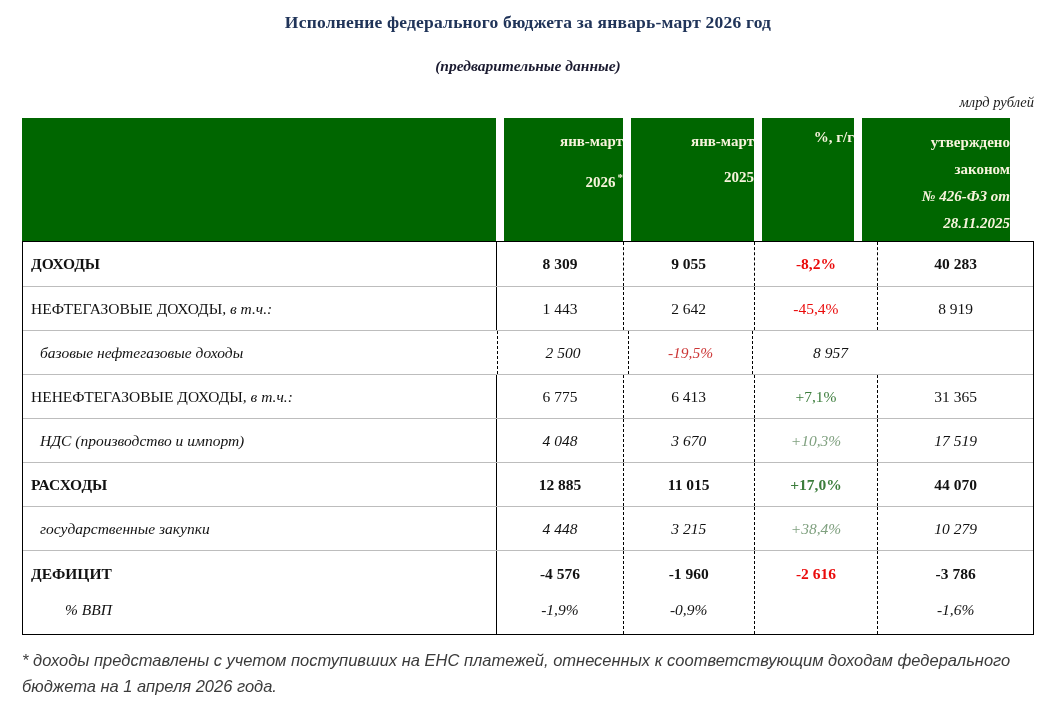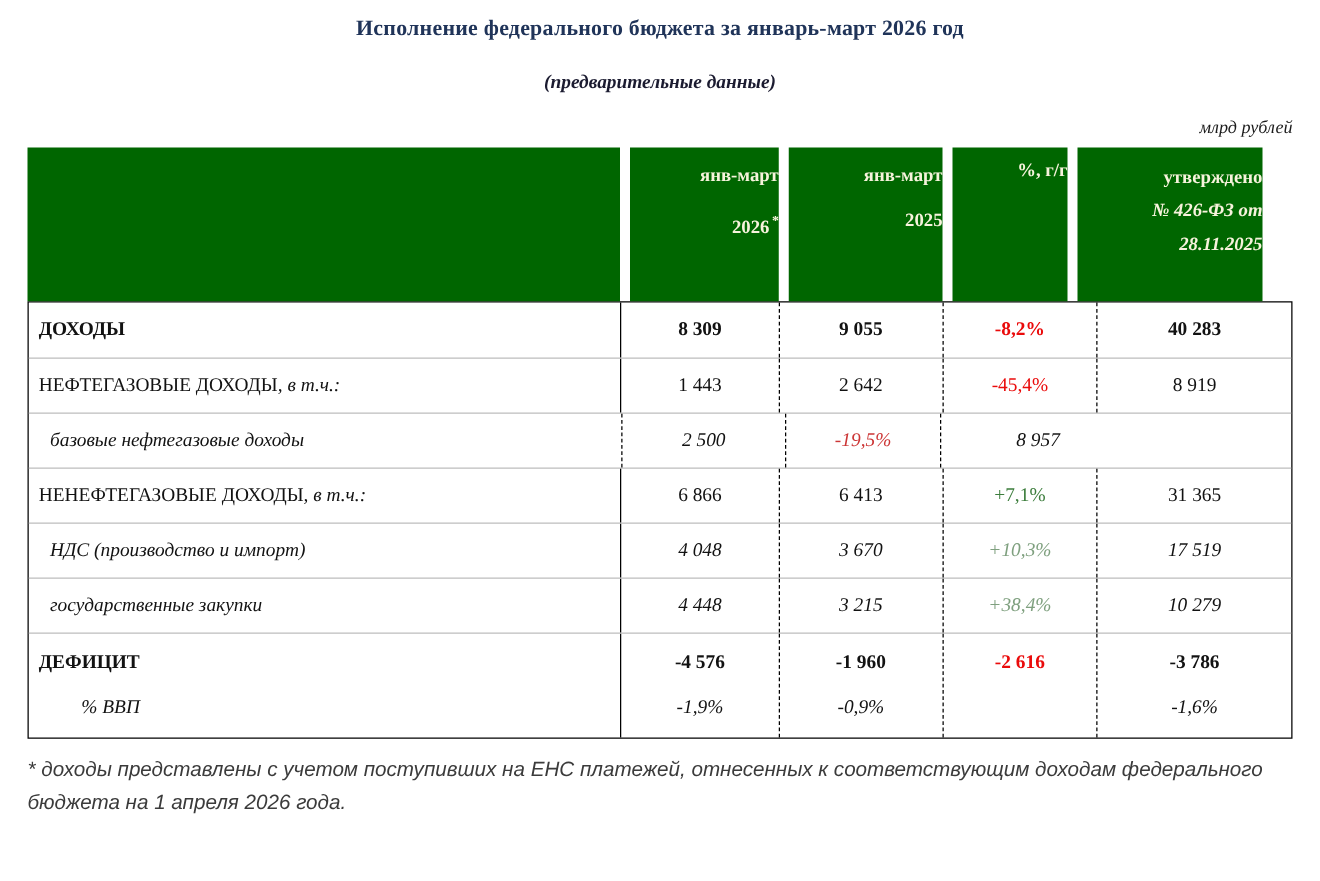--- a/index.html
+++ b/index.html
@@ -77,20 +77,21 @@
       </div>
       <div class="hcell h3">
         <div class="hline">янв-март</div>
         <div class="hline year">2025</div>
       </div>
       <div class="hcell h4">
         <div class="hline">%, г/г</div>
       </div>
       <div class="hcell h5">
         <div class="hline">утверждено</div>
+        <div class="hline">законом</div>
         <div class="hline law-ref">№ 426-ФЗ от</div>
         <div class="hline law-ref">28.11.2025</div>
       </div>
     </div>
 
     <div class="tbody">
 
       <div class="row r-total">
         <div class="cell c1">ДОХОДЫ</div>
         <div class="cell c2">8 309</div>
@@ -115,34 +116,41 @@
         <div class="cell c3">2 500</div>
         <div class="cell c4 neg">-19,5%</div>
         <div class="cell c5">8 957</div>
       </div>
 
       <div class="row">
         <div class="cell c1">
             <span>НЕНЕФТЕГАЗОВЫЕ ДОХОДЫ</span>
             <span class="sfx">, в т.ч.:</span>
           </div>
-        <div class="cell c2">6 866</div>
+        <div class="cell c2">6 775</div>
         <div class="cell c3">6 413</div>
         <div class="cell c4 pos">+7,1%</div>
         <div class="cell c5">31 365</div>
       </div>
 
       <div class="row r-item">
         <div class="cell c1">НДС (производство и импорт)</div>
         <div class="cell c2">4 048</div>
         <div class="cell c3">3 670</div>
         <div class="cell c4 pos">+10,3%</div>
         <div class="cell c5">17 519</div>
       </div>
 
+      <div class="row r-total">
+        <div class="cell c1">РАСХОДЫ</div>
+        <div class="cell c2">12 885</div>
+        <div class="cell c3">11 015</div>
+        <div class="cell c4 pos">+17,0%</div>
+        <div class="cell c5">44 070</div>
+      </div>
 
       <div class="row r-item">
         <div class="cell c1">государственные закупки</div>
         <div class="cell c2">4 448</div>
         <div class="cell c3">3 215</div>
         <div class="cell c4 pos">+38,4%</div>
         <div class="cell c5">10 279</div>
       </div>
 
       <div class="row row-deficit">

